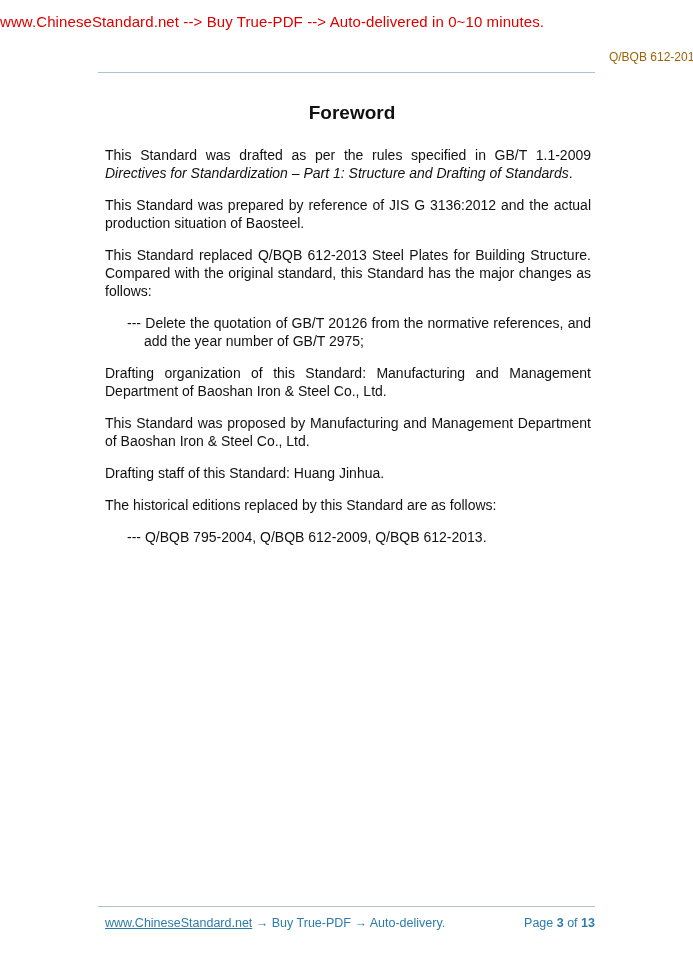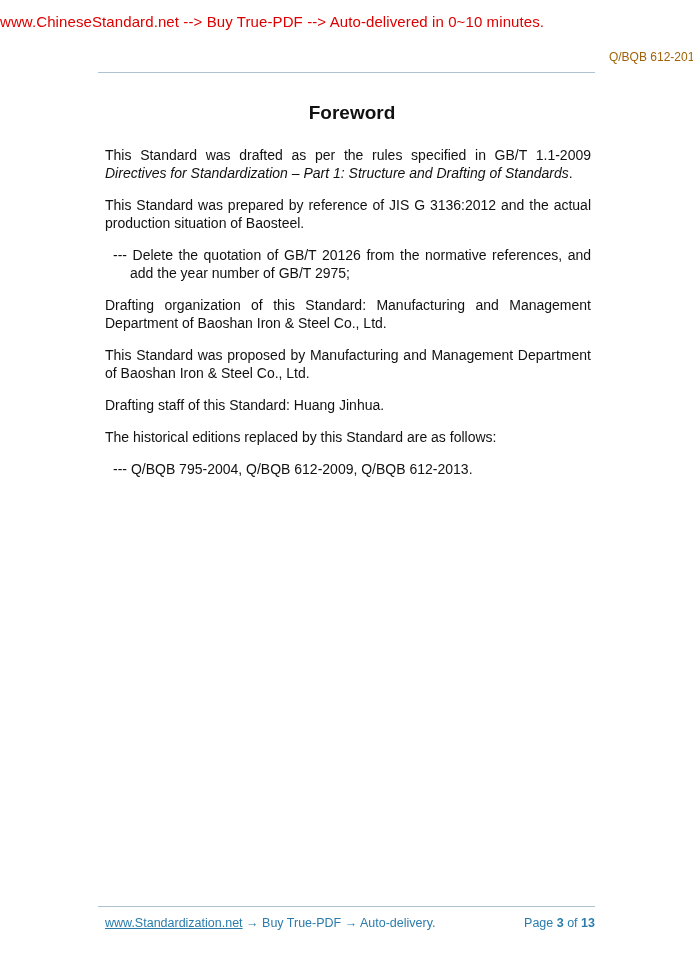--- a/index.html
+++ b/index.html
@@ -61,21 +61,21 @@
     width: 486px;
     font-size: 14px;
     line-height: 18px;
     color: #111111;
   }
   .content p {
     text-align: justify;
     margin: 0 0 14px 0;
   }
   .content p.indent {
-    margin-left: 8px;
+    margin-left: 22px;
     padding-left: 17px;
     text-indent: -17px;
   }
   .italic { font-style: italic; }
 
   .footer-row {
     position: absolute;
     top: 916px;
     left: 105px;
     width: 490px;
@@ -105,20 +105,21 @@
   <hr class="rule rule-top">
 
   <div class="doc-title">Foreword</div>
 
   <div class="content">
 
     <p><span>This Standard was drafted as per the rules specified in GB/T 1.1-2009 </span><span class="italic">Directives for Standardization – Part 1: Structure and Drafting of Standards</span><span>.</span></p>
 
     <p>This Standard was prepared by reference of JIS G 3136:2012 and the actual production situation of Baosteel.</p>
 
+    <p>This Standard replaced Q/BQB 612-2013 Steel Plates for Building Structure. Compared with the original standard, this Standard has the major changes as follows:</p>
 
     <p class="indent">--- Delete the quotation of GB/T 20126 from the normative references, and add the year number of GB/T 2975;</p>
 
 
 
     <p>Drafting organization of this Standard: Manufacturing and Management Department of Baoshan Iron &amp; Steel Co., Ltd.</p>
 
     <p>This Standard was proposed by Manufacturing and Management Department of Baoshan Iron &amp; Steel Co., Ltd.</p>
 
     <p>Drafting staff of this Standard: Huang Jinhua.</p>
@@ -126,21 +127,21 @@
     <p>The historical editions replaced by this Standard are as follows:</p>
 
     <p class="indent">--- Q/BQB 795-2004, Q/BQB 612-2009, Q/BQB 612-2013.</p>
 
   </div>
 
   <hr class="rule rule-footer">
 
   <div class="footer-row">
     <span class="footer-left">
-      <a class="footer-link">www.Standardization.net</a>
+      <a class="footer-link">www.ChineseStandard.net</a>
       <span>→ Buy True-PDF → Auto-delivery.</span>
     </span>
     <span class="footer-right">
       <span>Page</span>
       <b>3</b>
       <span>of</span>
       <b>13</b>
     </span>
   </div>
 

